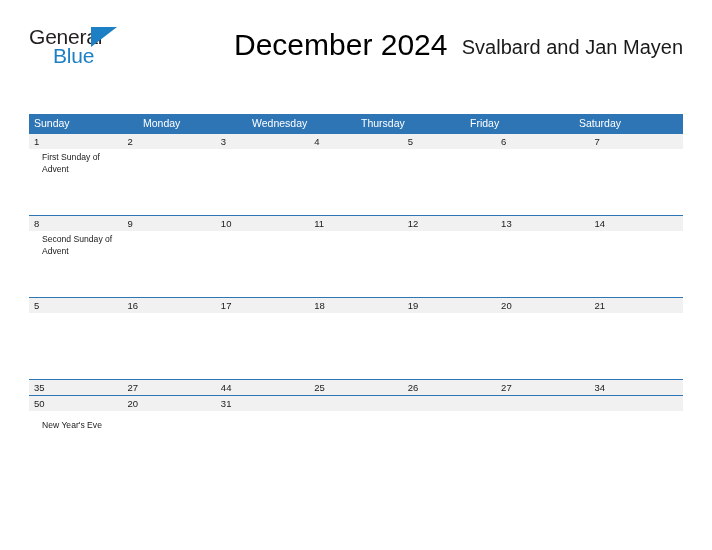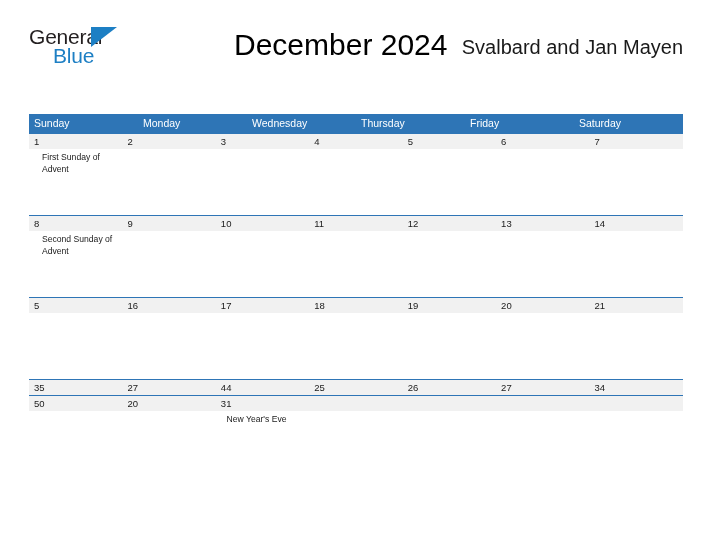--- a/index.html
+++ b/index.html
@@ -147,21 +147,21 @@
     box-sizing: border-box;
     font-size: 8.6px;
     line-height: 11.5px;
     color: #1a1a1a;
     word-wrap: break-word;
   }
   .week-events .ev .ev-line {
     display: block;
   }
 
-  .week.last .week-events { min-height: 30px; }
+  .week.last .week-events { min-height: 30px; flex-direction: column; }
 </style>
 </head>
 <body>
 
 <div class="page">
 
   <div class="header">
 
     <div class="logo">
       <span class="logo-general">General</span>

